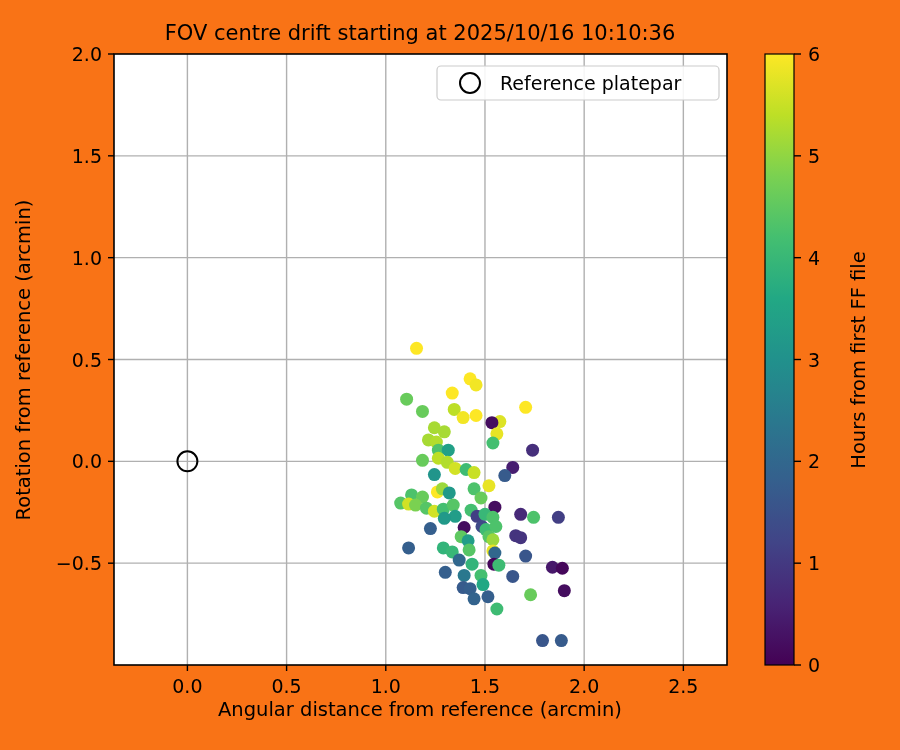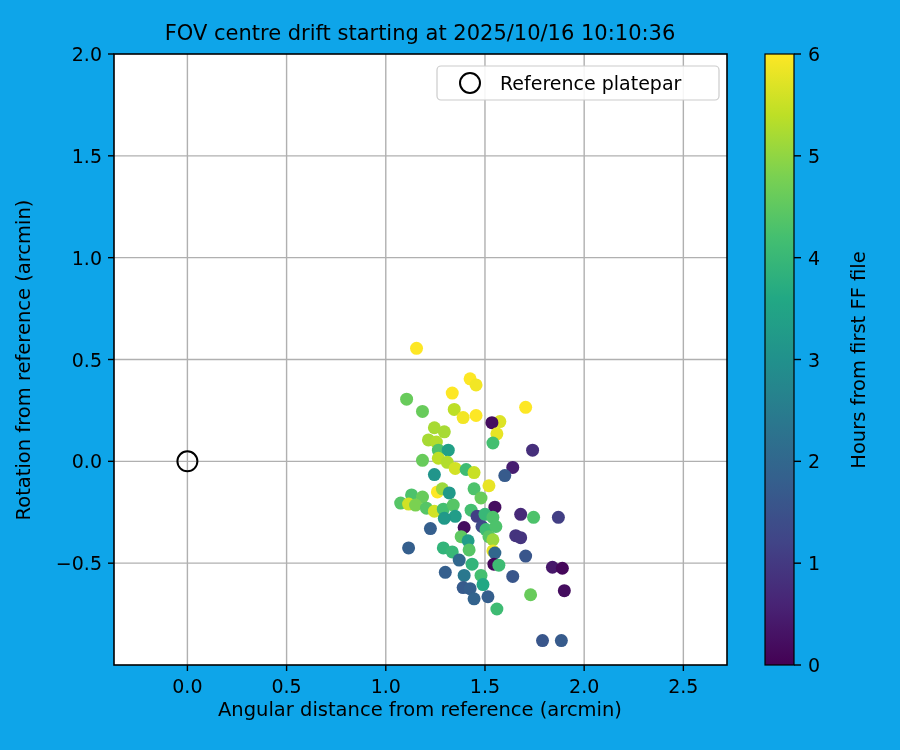--- a/index.html
+++ b/index.html
@@ -12,21 +12,21 @@
     height: 750px;
     font-family: "DejaVu Sans", sans-serif;
     overflow: hidden;
     position: relative;
   }
   #figure {
     position: absolute;
     left: 0; top: 0;
     width: 900px;
     height: 750px;
-    background: #0ea5e9;
+    background: #f97316;
   }
   .svg-root { display: block; }
 
   .axis-line { stroke: #000000; stroke-width: 1.6; fill: none; }
   .grid-line { stroke: #b0b0b0; stroke-width: 1.4; }
   .tick-mark { stroke: #000000; stroke-width: 1.4; }
   .tick-label {
     font-family: "DejaVu Sans", sans-serif;
     font-size: 19px;
     fill: #000000;

